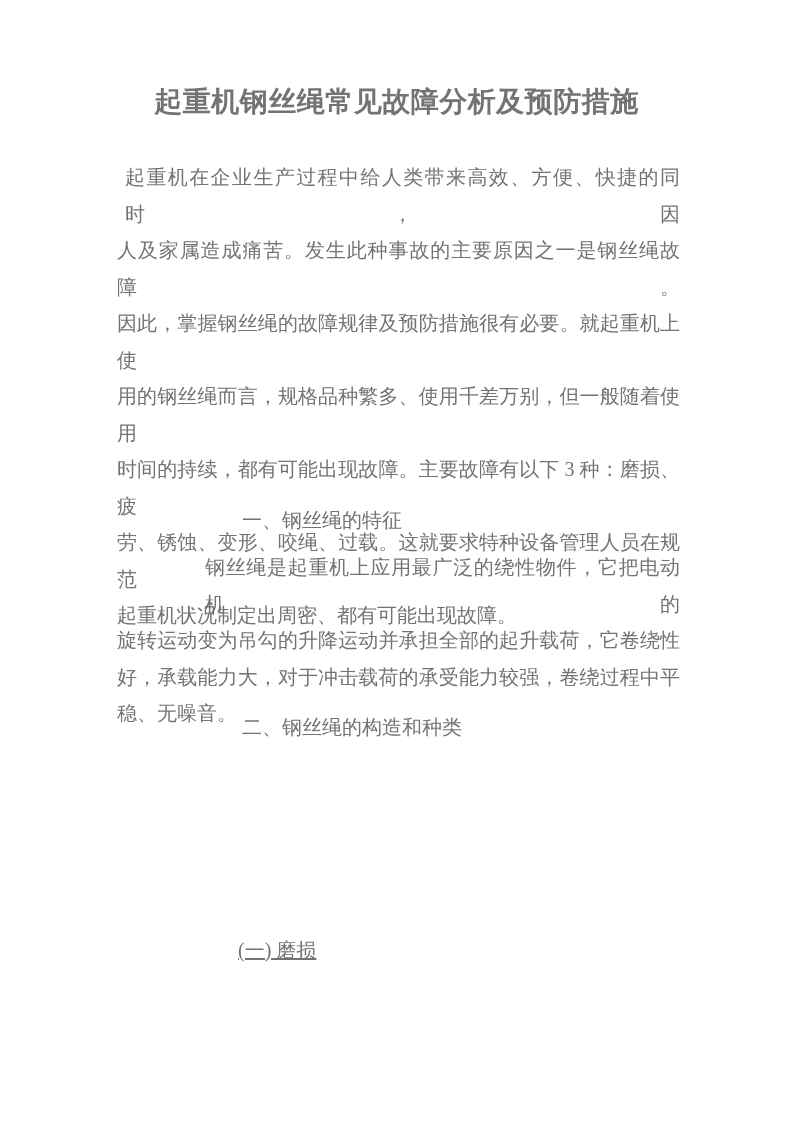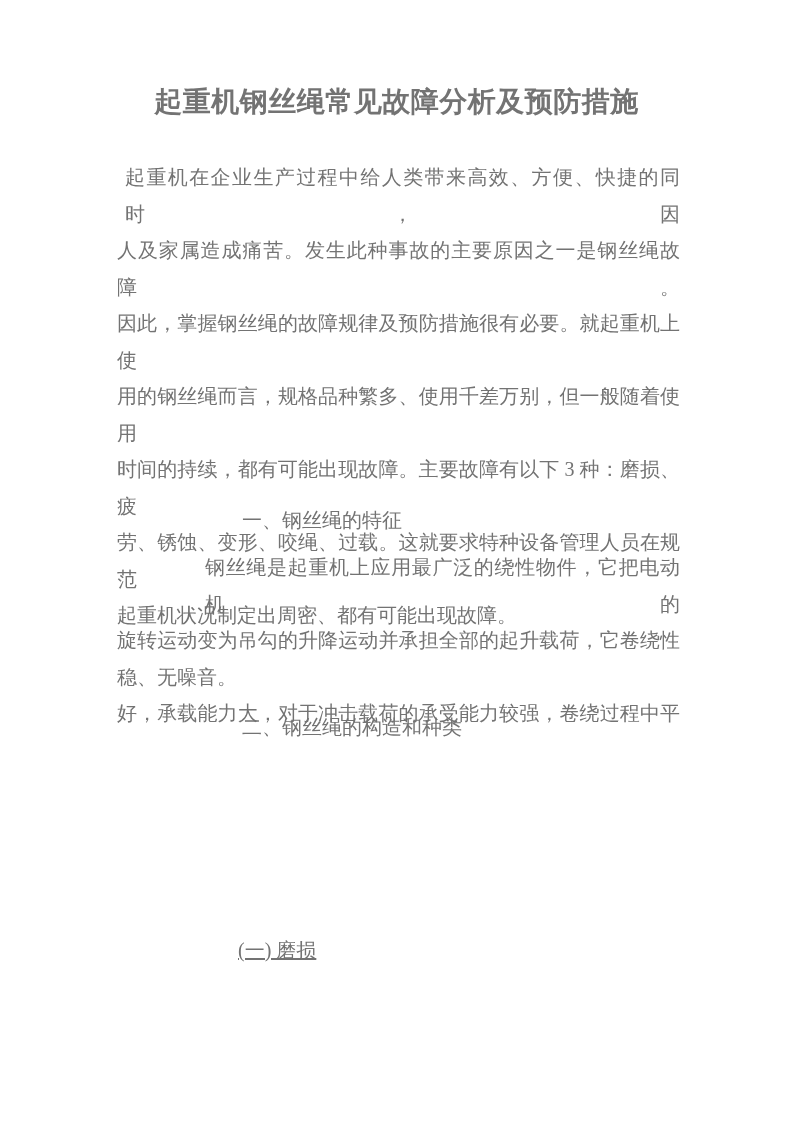--- a/index.html
+++ b/index.html
@@ -77,22 +77,22 @@
     <div class="line">时间的持续，都有可能出现故障。主要故障有以下 3 种：磨损、疲</div>
     <div class="line">劳、锈蚀、变形、咬绳、过载。这就要求特种设备管理人员在规范</div>
     <div class="line last">起重机状况制定出周密、都有可能出现故障。</div>
   </div>
 
   <div class="heading heading-1">一、钢丝绳的特征</div>
 
   <div class="para para-sec1">
     <div class="line indent-big">钢丝绳是起重机上应用最广泛的绕性物件，它把电动机的</div>
     <div class="line">旋转运动变为吊勾的升降运动并承担全部的起升载荷，它卷绕性</div>
+    <div class="line">好，承载能力大，对于冲击载荷的承受能力较强，卷绕过程中平</div>
     <div class="line last">稳、无噪音。</div>
-    <div class="line">好，承载能力大，对于冲击载荷的承受能力较强，卷绕过程中平</div>
   </div>
 
   <div class="heading heading-2">二、钢丝绳的构造和种类</div>
 
 
 
   <div class="heading subheading-1">(一) 磨损</div>
 
 </div>
 

